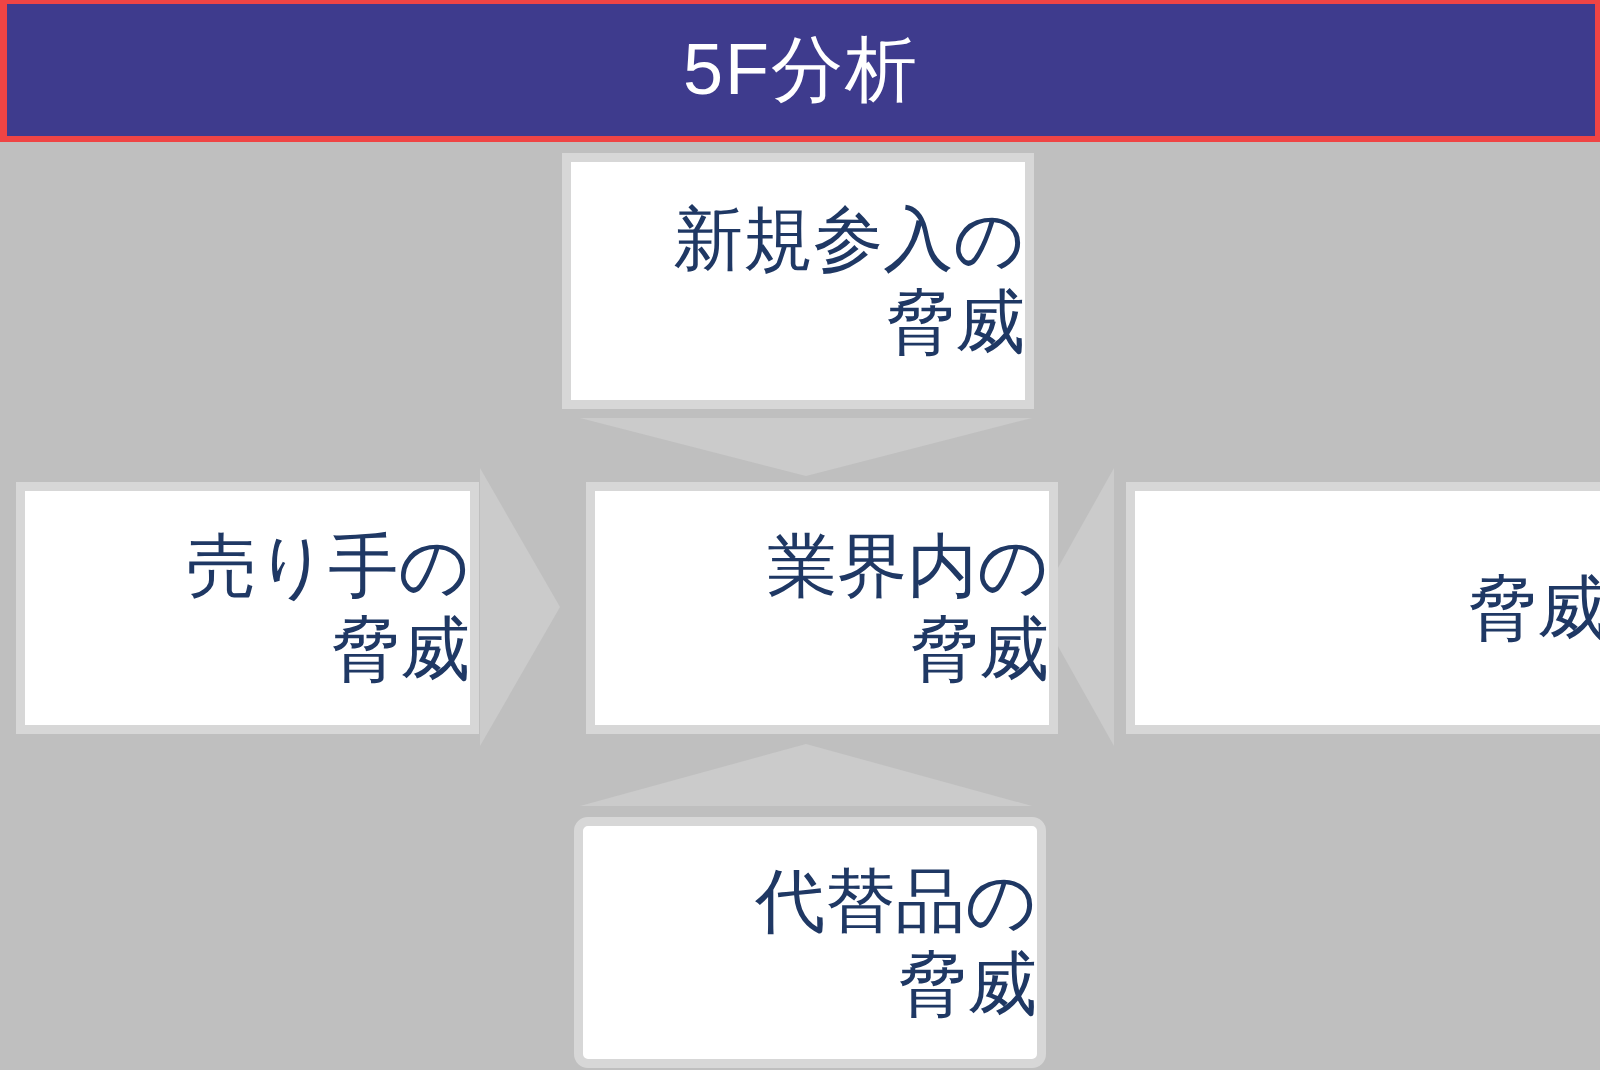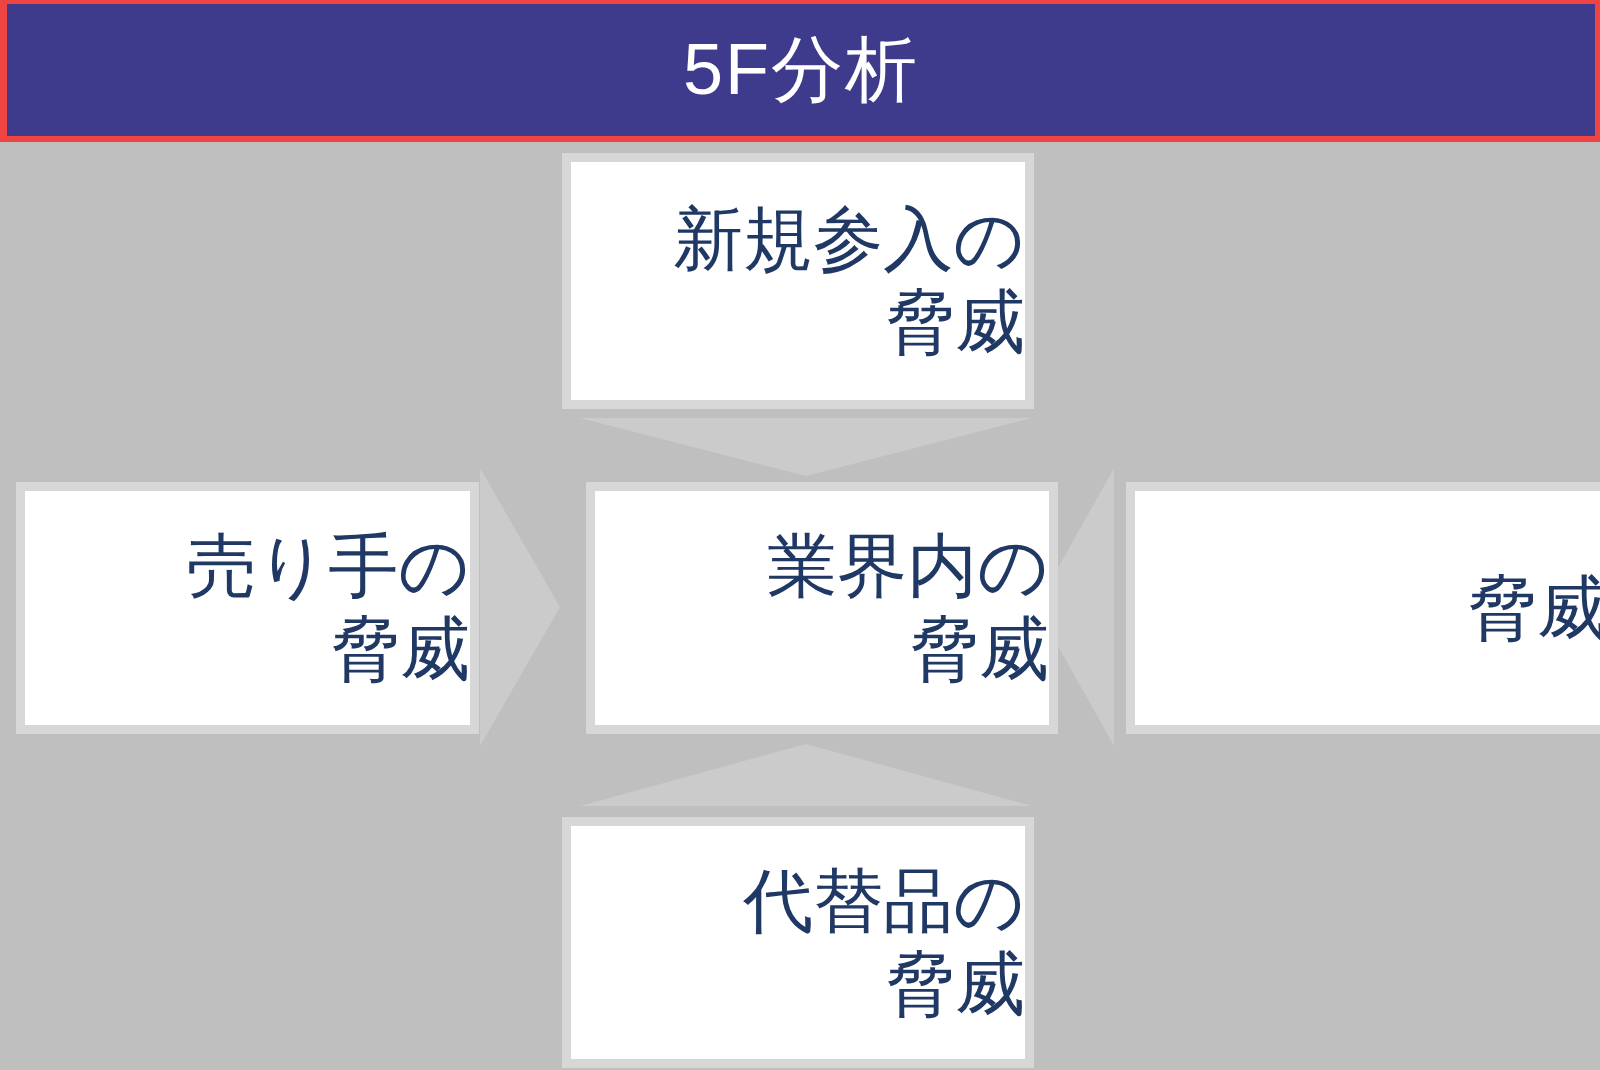--- a/index.html
+++ b/index.html
@@ -64,21 +64,21 @@
     text-align: center;
     color: var(--box-text, #1F3864);
     font-weight: normal;
     font-size: 70px;
     line-height: 1.18;
   }
   .box-top        { left: 562px;  top: 153px; width: 472px; height: 256px; }
   .box-left       { left: 4px;    top: 482px; width: 463px; height: 252px; margin-left: 12px; }
   .box-center     { left: 562px;  top: 482px; width: 472px; height: 252px; margin-left: 24px; }
   .box-right      { left: 1126px; top: 482px; width: 490px; height: 252px; }
-  .box-bottom     { left: 562px;  top: 817px; width: 472px; height: 251px; }
+  .box-bottom     { left: 574px;  top: 817px; width: 472px; height: 251px; border-radius: 14px; }
 </style>
 </head>
 <body>
 
 <div class="page">
 
   <header class="titlebar">
     <h1>5F分析</h1>
   </header>
 

